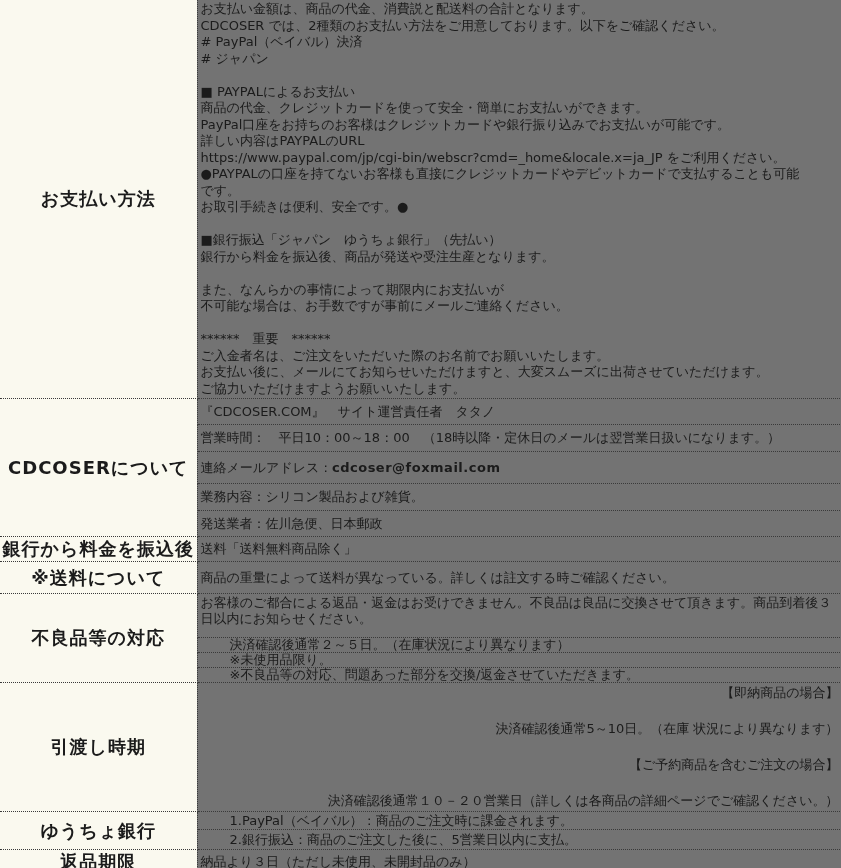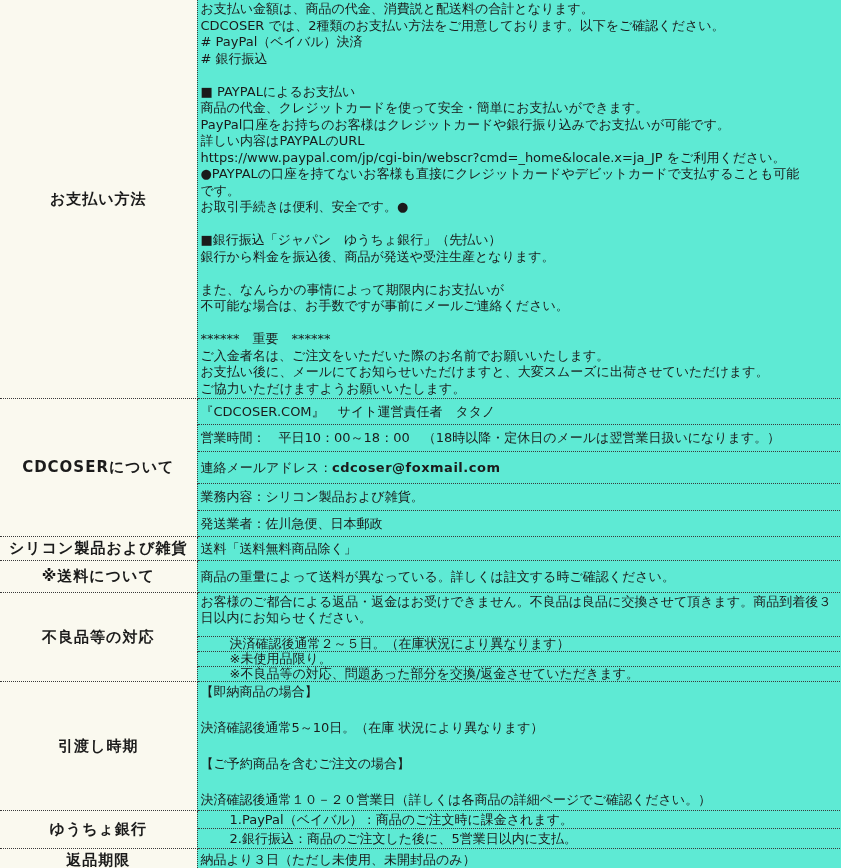--- a/index.html
+++ b/index.html
@@ -23,36 +23,36 @@
     font-weight: normal;
   }
   
   tr.first > th, tr.first > td { border-top: none; }
   th.hdr { border-left: none; }
   th.hdr {
     background: #faf9ef;
     font-weight: 700;
     text-align: center;
     vertical-align: middle;
-    font-size: 15px;
+    font-size: 18px;
     letter-spacing: 1px;
   }
   td.cell {
-    background: #5eead4;
+    background: #737373;
     padding: 1px 2px 1px 3px;
     vertical-align: middle;
     line-height: 1.22;
   }
   td.multiline { vertical-align: top; }
   td.multiline .ln { white-space: nowrap; }
   td.lh165 .ln { line-height: 16.5px; height: 16.5px; }
   td.lh180 .ln { line-height: 18px;   height: 18px;   }
   td.tight { padding-top: 0; padding-bottom: 0; line-height: 14px; padding-left: 32px; }
   .ht396 { height: 396px; }
-  .ht125 { height: 125px; }
+  .ht125 { height: 125px; text-align: right; }
   .ht41 { height: 41px; }
   .ht29 { height: 29px; }
   .ht24 { height: 24px; margin-top: 24px; }
   .ht23 { height: 23px; }
   .ht21 { height: 21px; }
   .ht20 { height: 20px; }
   .ht19 { height: 19px; margin-top: 32px; }
   .ht17 { height: 17px; }
   .ht14 { height: 14px; }
   .ht12 { height: 12px; }
@@ -67,21 +67,21 @@
     <col class="c-content">
   </colgroup>
   <tbody>
 
     <tr class="first">
       <th class="hdr">お支払い方法</th>
       <td class="cell multiline lh165 ht396">
           <div class="ln">お支払い金額は、商品の代金、消費説と配送料の合計となります。</div>
           <div class="ln">CDCOSER では、2種類のお支払い方法をご用意しております。以下をご確認ください。</div>
           <div class="ln"># PayPal（ベイバル）決済</div>
-          <div class="ln"># 銀行振込</div>
+          <div class="ln"># ジャパン</div>
           <div class="ln">&nbsp;</div>
           <div class="ln">■ PAYPALによるお支払い</div>
           <div class="ln">商品の代金、クレジットカードを使って安全・簡単にお支払いができます。</div>
           <div class="ln">PayPal口座をお持ちのお客様はクレジットカードや銀行振り込みでお支払いが可能です。</div>
           <div class="ln">詳しい内容はPAYPALのURL</div>
           <div class="ln">https://www.paypal.com/jp/cgi-bin/webscr?cmd=_home&amp;locale.x=ja_JP をご利用ください。</div>
           <div class="ln">●PAYPALの口座を持てないお客様も直接にクレジットカードやデビットカードで支払することも可能</div>
           <div class="ln">です。</div>
           <div class="ln">お取引手続きは便利、安全です。●</div>
           <div class="ln">&nbsp;</div>
@@ -112,21 +112,21 @@
       </td>
     </tr>
     <tr>
       <td class="cell ht24">業務内容：シリコン製品および雑貨。</td>
     </tr>
     <tr>
       <td class="cell ht23">発送業者：佐川急便、日本郵政</td>
     </tr>
 
     <tr>
-      <th class="hdr">シリコン製品および雑貨</th>
+      <th class="hdr">銀行から料金を振込後</th>
       <td class="cell ht21">送料「送料無料商品除く」</td>
     </tr>
 
     <tr>
       <th class="hdr">※送料について</th>
       <td class="cell ht29">商品の重量によって送料が異なっている。詳しくは註文する時ご確認ください。</td>
     </tr>
 
     <tr>
       <th class="hdr" rowspan="4">不良品等の対応</th>

